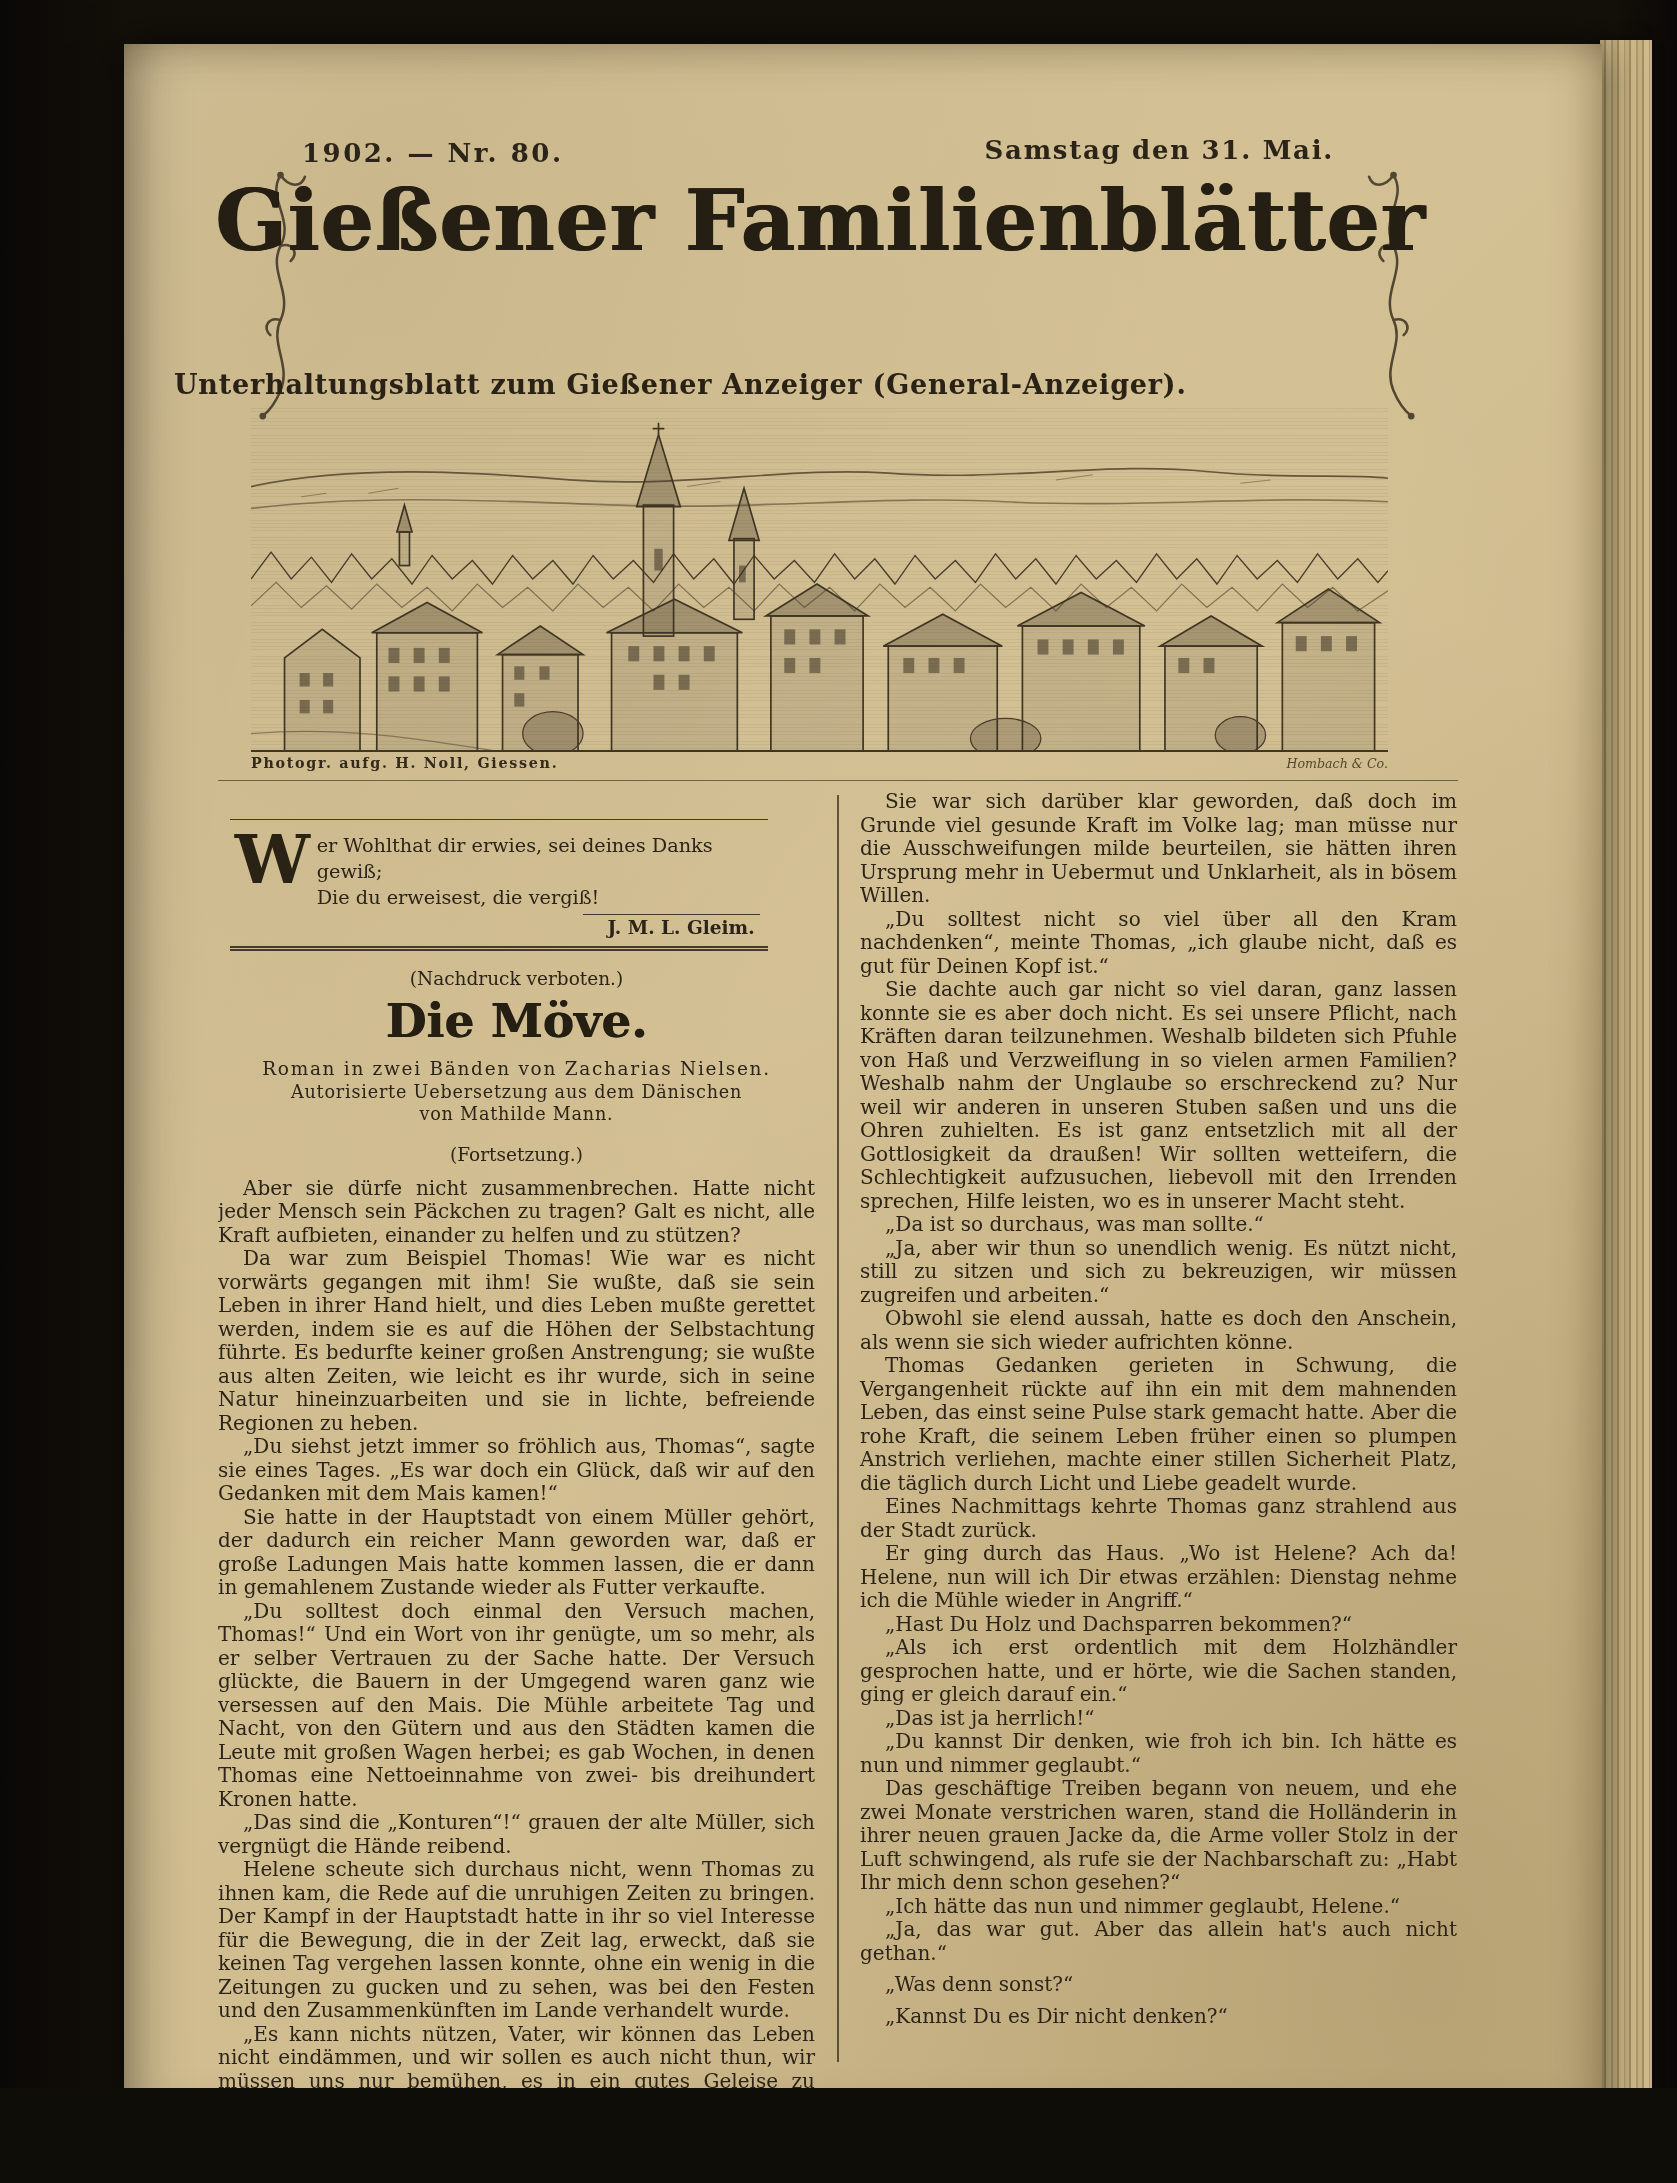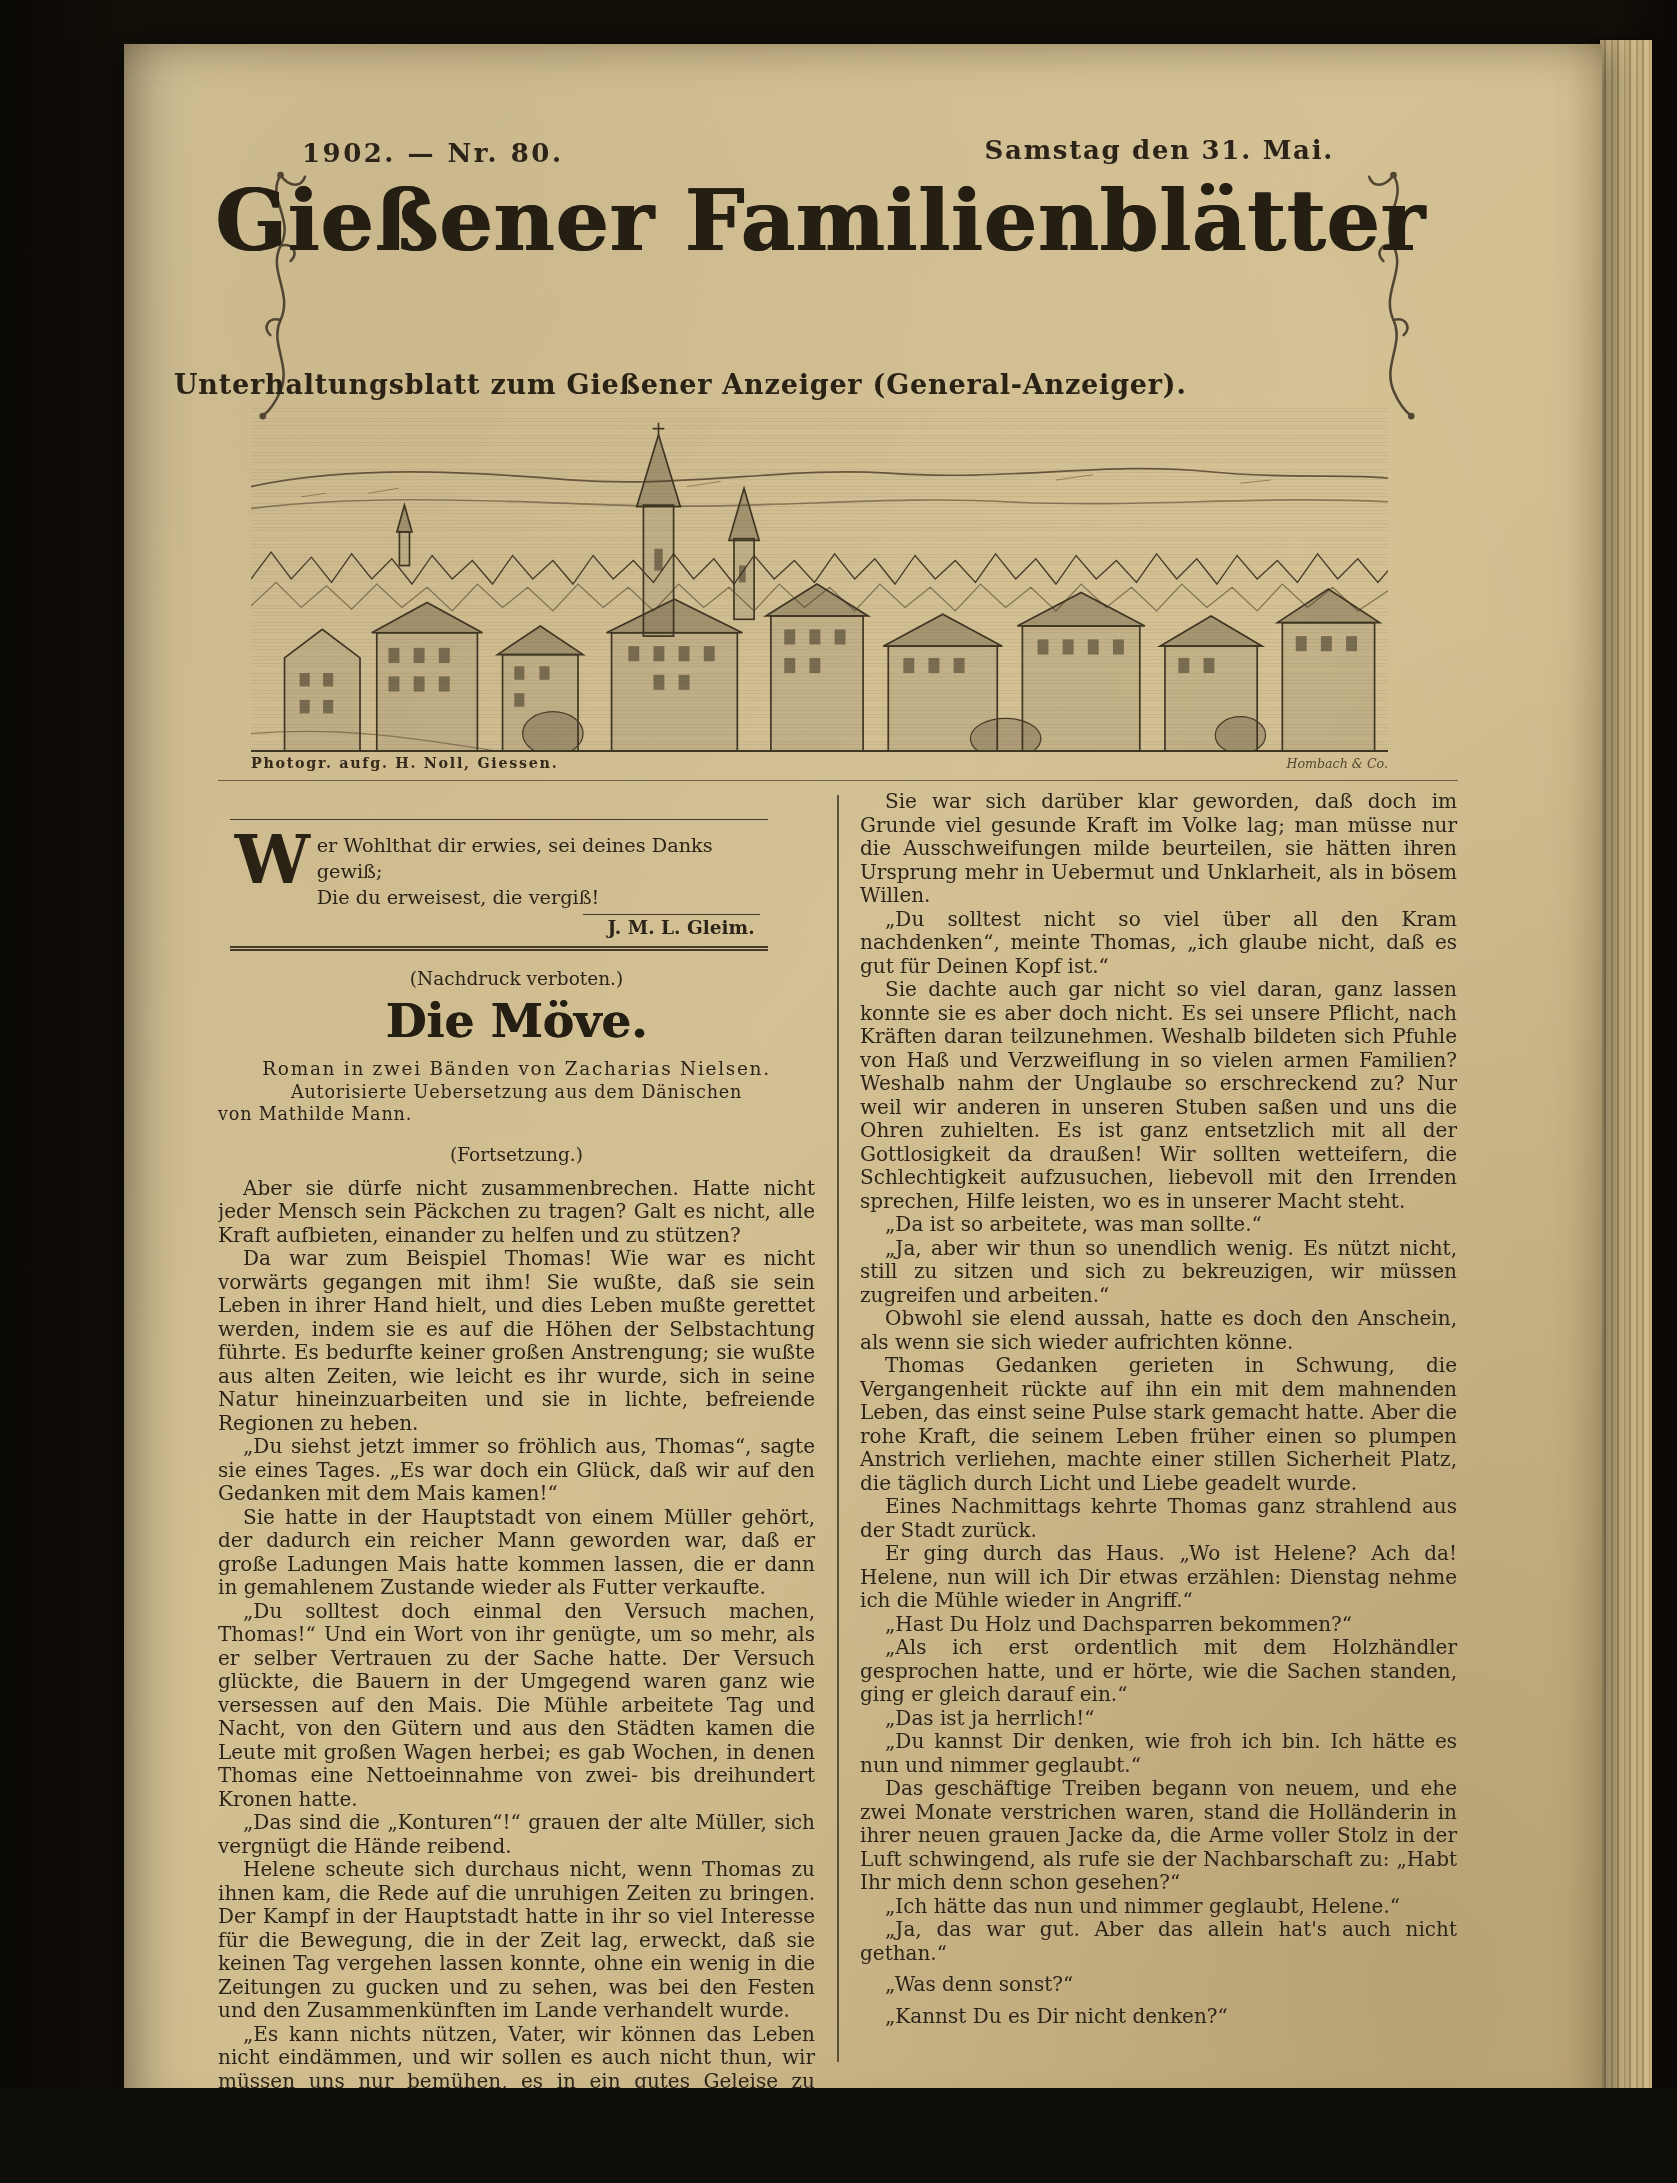--- a/index.html
+++ b/index.html
@@ -63,21 +63,21 @@
   .epigraph-text { display:flex; align-items:flex-start; }
   .epigraph-initial { font-size:67px; line-height:54px; font-weight:bold; margin:1.7px 6.7px 0 0; color:#2a2315; }
   .epigraph-lines { padding-top:1.7px; }
   .epigraph-lines div { font-size:19.3px; line-height:26px; font-weight:normal; }
   .epigraph-attribution { text-align:right; margin-top:3.4px; }
   .epigraph-attribution span { display:inline-block; border-top:1.3px solid #453a29; padding:1.7px 5px 0 25px; font-size:18.5px; font-weight:bold; }
   .reprint { text-align:center; font-size:18.5px; margin-top:17px; }
   .article-title { text-align:center; font-size:47px; font-weight:bold; margin-top:3.4px; color:#241e13; text-shadow:0.7px 0 #241e13; }
   .byline1 { text-align:center; font-size:18.5px; letter-spacing:1.7px; margin-top:10px; }
   .byline2 { text-align:center; font-size:17.6px; letter-spacing:0.8px; margin-top:3.4px; }
-  .byline3 { text-align:left; font-size:17.6px; letter-spacing:0.8px; margin-top:1.7px; }
+  .byline3 { text-align:center; font-size:17.6px; letter-spacing:0.8px; margin-top:1.7px; }
   .continuation { text-align:center; font-size:18.5px; margin-top:20px; margin-bottom:11.7px; }
   .col-left .body-par:first-of-type { margin-top:0; }
 </style>
 </head>
 <body>
 
 <div class="scan">
   <div class="page-stack"></div>
 
   <div class="paper">
@@ -237,21 +237,21 @@
             <p class="body-par">„Das sind die „Konturen“!“ grauen der alte Müller, sich vergnügt die Hände reibend.</p>
             <p class="body-par">Helene scheute sich durchaus nicht, wenn Thomas zu ihnen kam, die Rede auf die unruhigen Zeiten zu bringen. Der Kampf in der Hauptstadt hatte in ihr so viel Interesse für die Bewegung, die in der Zeit lag, erweckt, daß sie keinen Tag vergehen lassen konnte, ohne ein wenig in die Zeitungen zu gucken und zu sehen, was bei den Festen und den Zusammenkünften im Lande verhandelt wurde.</p>
             <p class="body-par">„Es kann nichts nützen, Vater, wir können das Leben nicht eindämmen, und wir sollen es auch nicht thun, wir müssen uns nur bemühen, es in ein gutes Geleise zu lenken.“</p>
           </div>
       </div>
       <div class="col col-right">
         <div>
             <p class="body-par">Sie war sich darüber klar geworden, daß doch im Grunde viel gesunde Kraft im Volke lag; man müsse nur die Ausschweifungen milde beurteilen, sie hätten ihren Ursprung mehr in Uebermut und Unklarheit, als in bösem Willen.</p>
             <p class="body-par">„Du solltest nicht so viel über all den Kram nachdenken“, meinte Thomas, „ich glaube nicht, daß es gut für Deinen Kopf ist.“</p>
             <p class="body-par">Sie dachte auch gar nicht so viel daran, ganz lassen konnte sie es aber doch nicht. Es sei unsere Pflicht, nach Kräften daran teilzunehmen. Weshalb bildeten sich Pfuhle von Haß und Verzweiflung in so vielen armen Familien? Weshalb nahm der Unglaube so erschreckend zu? Nur weil wir anderen in unseren Stuben saßen und uns die Ohren zuhielten. Es ist ganz entsetzlich mit all der Gottlosigkeit da draußen! Wir sollten wetteifern, die Schlechtigkeit aufzusuchen, liebevoll mit den Irrenden sprechen, Hilfe leisten, wo es in unserer Macht steht.</p>
-            <p class="body-par">„Da ist so arbeitete, was man sollte.“</p>
+            <p class="body-par">„Da ist so durchaus, was man sollte.“</p>
             <p class="body-par">„Ja, aber wir thun so unendlich wenig. Es nützt nicht, still zu sitzen und sich zu bekreuzigen, wir müssen zugreifen und arbeiten.“</p>
             <p class="body-par">Obwohl sie elend aussah, hatte es doch den Anschein, als wenn sie sich wieder aufrichten könne.</p>
             <p class="body-par">Thomas Gedanken gerieten in Schwung, die Vergangenheit rückte auf ihn ein mit dem mahnenden Leben, das einst seine Pulse stark gemacht hatte. Aber die rohe Kraft, die seinem Leben früher einen so plumpen Anstrich verliehen, machte einer stillen Sicherheit Platz, die täglich durch Licht und Liebe geadelt wurde.</p>
             <p class="body-par">Eines Nachmittags kehrte Thomas ganz strahlend aus der Stadt zurück.</p>
             <p class="body-par">Er ging durch das Haus. „Wo ist Helene? Ach da! Helene, nun will ich Dir etwas erzählen: Dienstag nehme ich die Mühle wieder in Angriff.“</p>
             <p class="body-par">„Hast Du Holz und Dachsparren bekommen?“</p>
             <p class="body-par">„Als ich erst ordentlich mit dem Holzhändler gesprochen hatte, und er hörte, wie die Sachen standen, ging er gleich darauf ein.“</p>
             <p class="body-par">„Das ist ja herrlich!“</p>
             <p class="body-par">„Du kannst Dir denken, wie froh ich bin. Ich hätte es nun und nimmer geglaubt.“</p>
             <p class="body-par">Das geschäftige Treiben begann von neuem, und ehe zwei Monate verstrichen waren, stand die Holländerin in ihrer neuen grauen Jacke da, die Arme voller Stolz in der Luft schwingend, als rufe sie der Nachbarschaft zu: „Habt Ihr mich denn schon gesehen?“</p>

